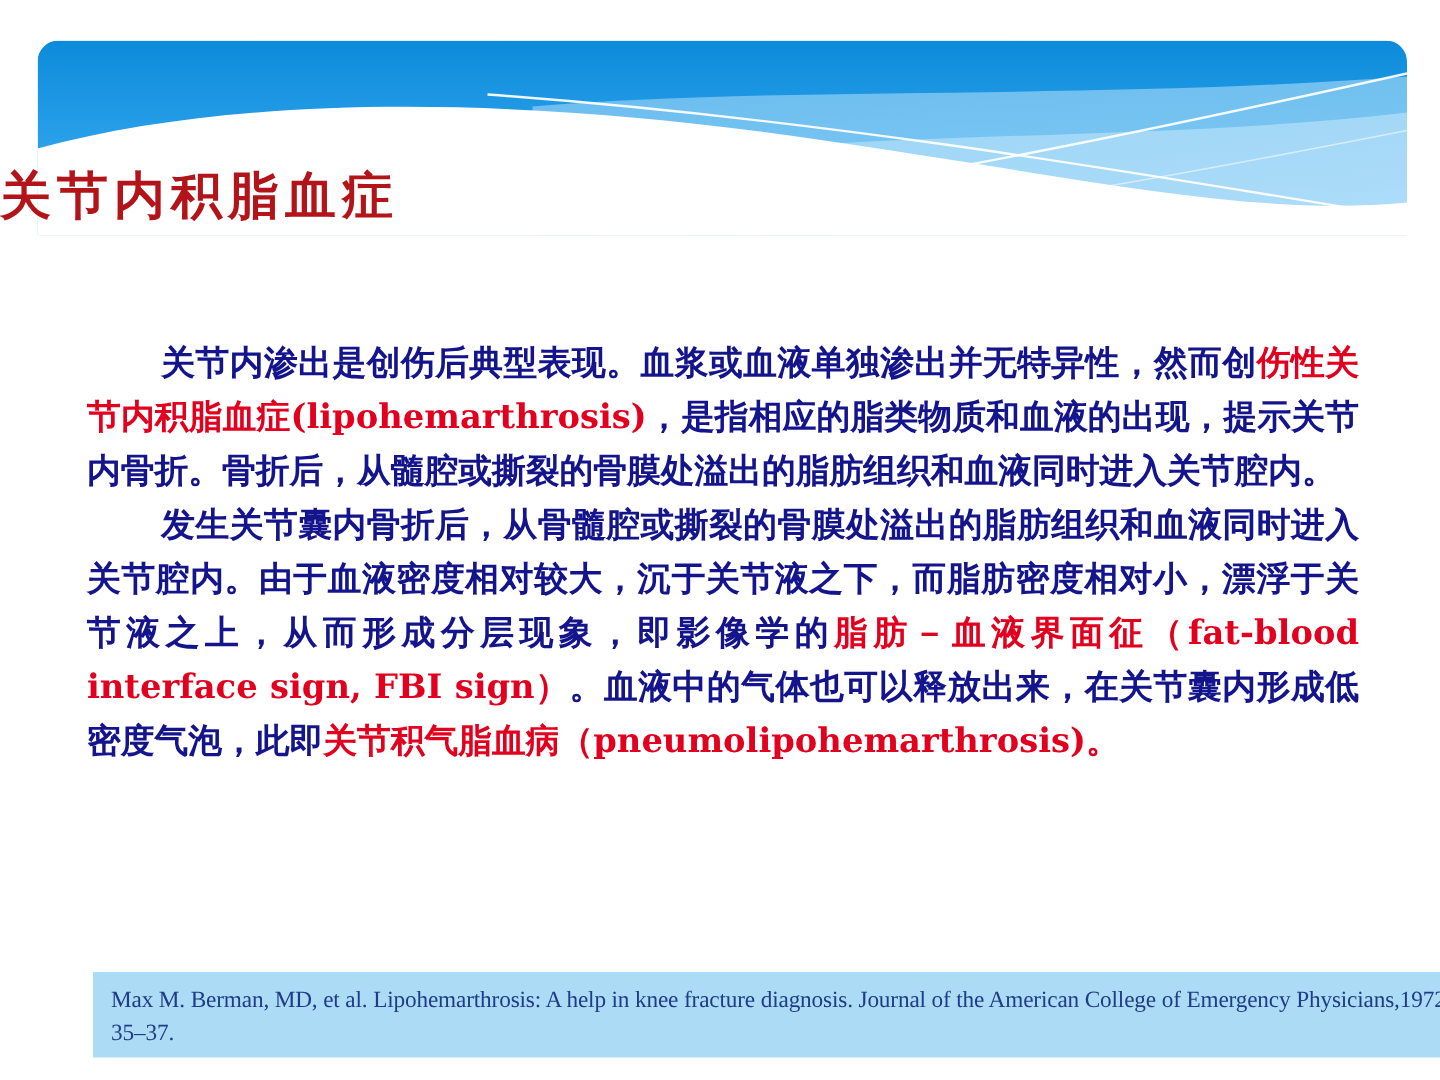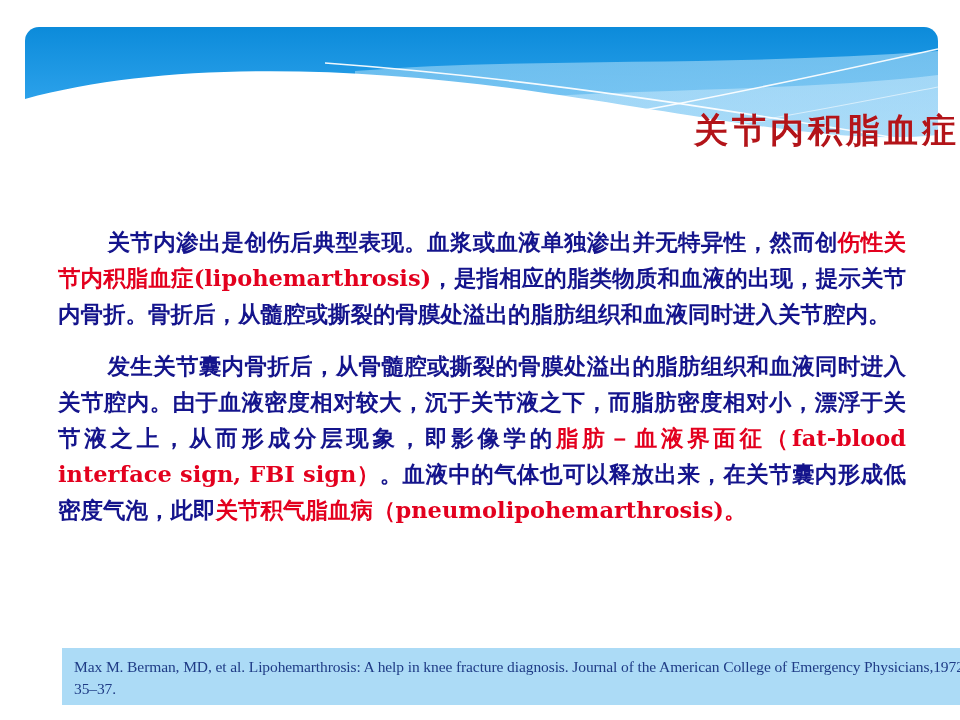--- a/index.html
+++ b/index.html
@@ -36,21 +36,21 @@
     width: 913px;
     height: 130px;
   }
 
   
   #title {
     position: absolute;
     left: 0;
     top: 108px;
     width: 960px;
-    text-align: right;
+    text-align: left;
     font-size: 34px;
     font-weight: bold;
     letter-spacing: 4px;
     color: #B31419;
     font-family: "DejaVu Serif", "Liberation Serif", serif;
     text-shadow: 0 1px 0 rgba(255,255,255,0.35);
     white-space: nowrap;
   }
 
   
@@ -64,21 +64,21 @@
     color: #14148C;
     font-size: 22.5px;
     line-height: 36px;
     font-weight: bold;
     text-align: justify;
     text-justify: inter-ideograph;
     font-family: "DejaVu Serif", "Liberation Serif", serif;
     margin: 0;
   }
   .para + .para {
-    margin-top: 16px;
+    margin-top: 0;
   }
   .indent {
     text-indent: 2.2em;
   }
   .hl {
     color: #E3001E;
   }
 
   
   #citation {

